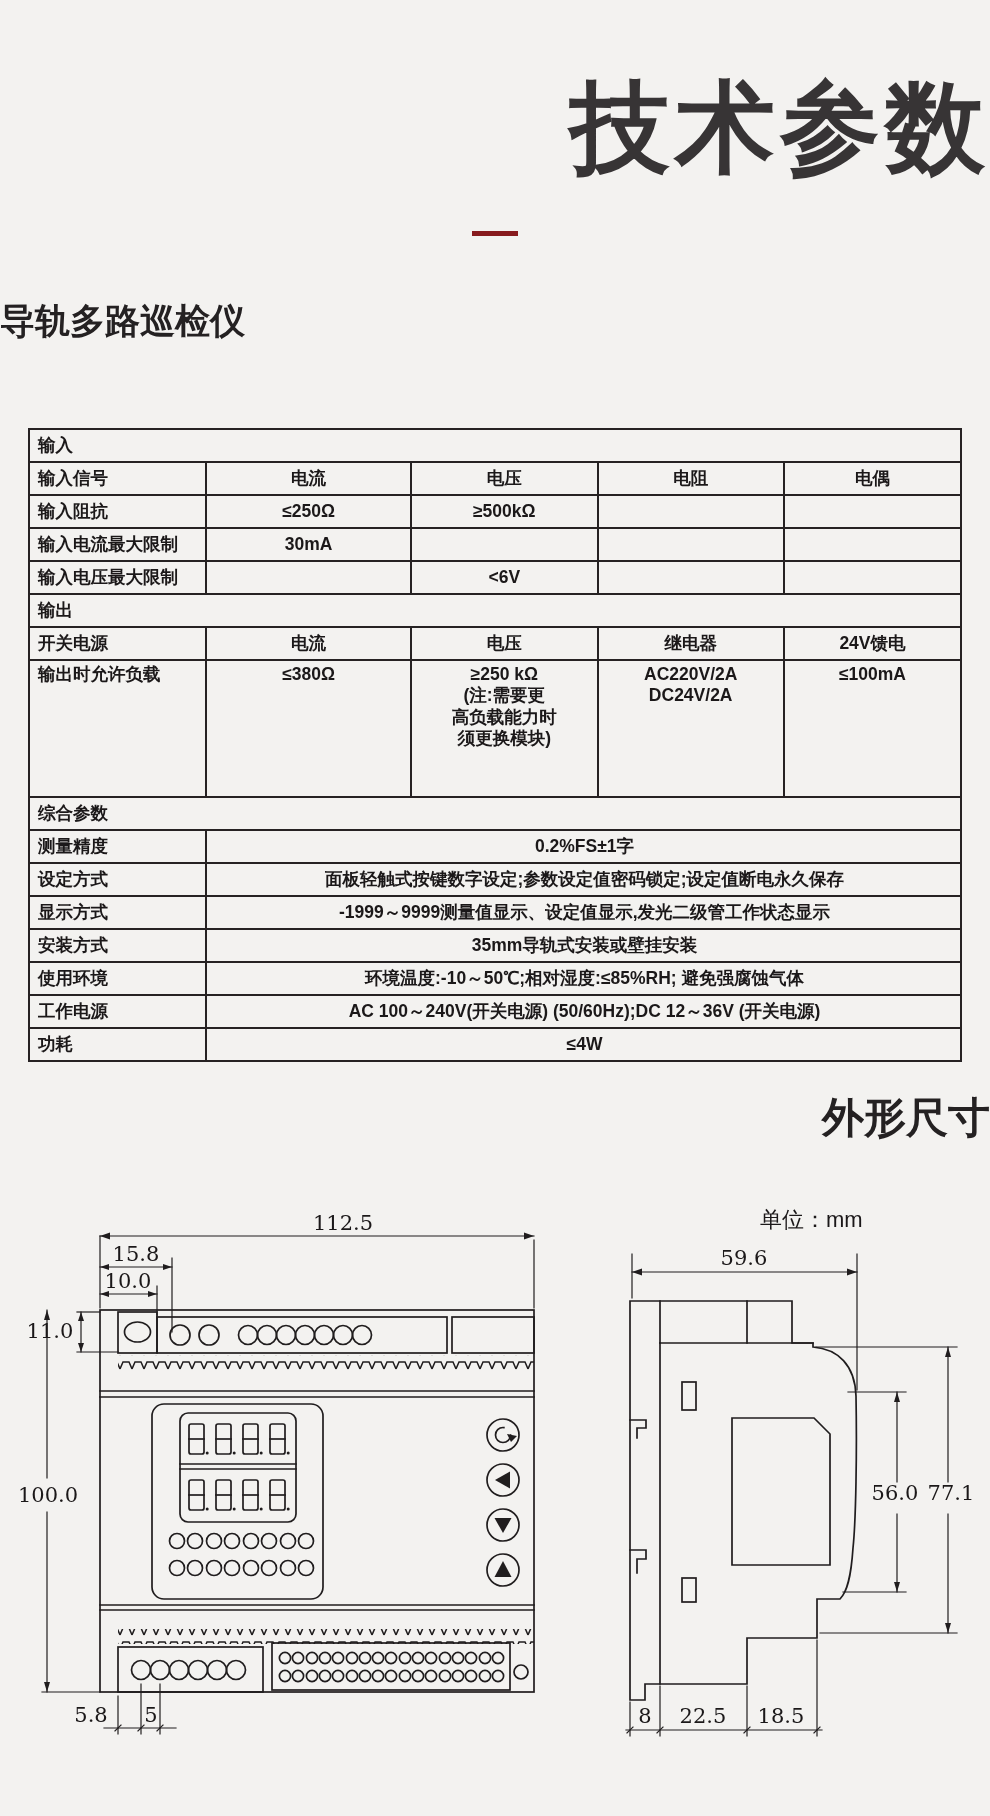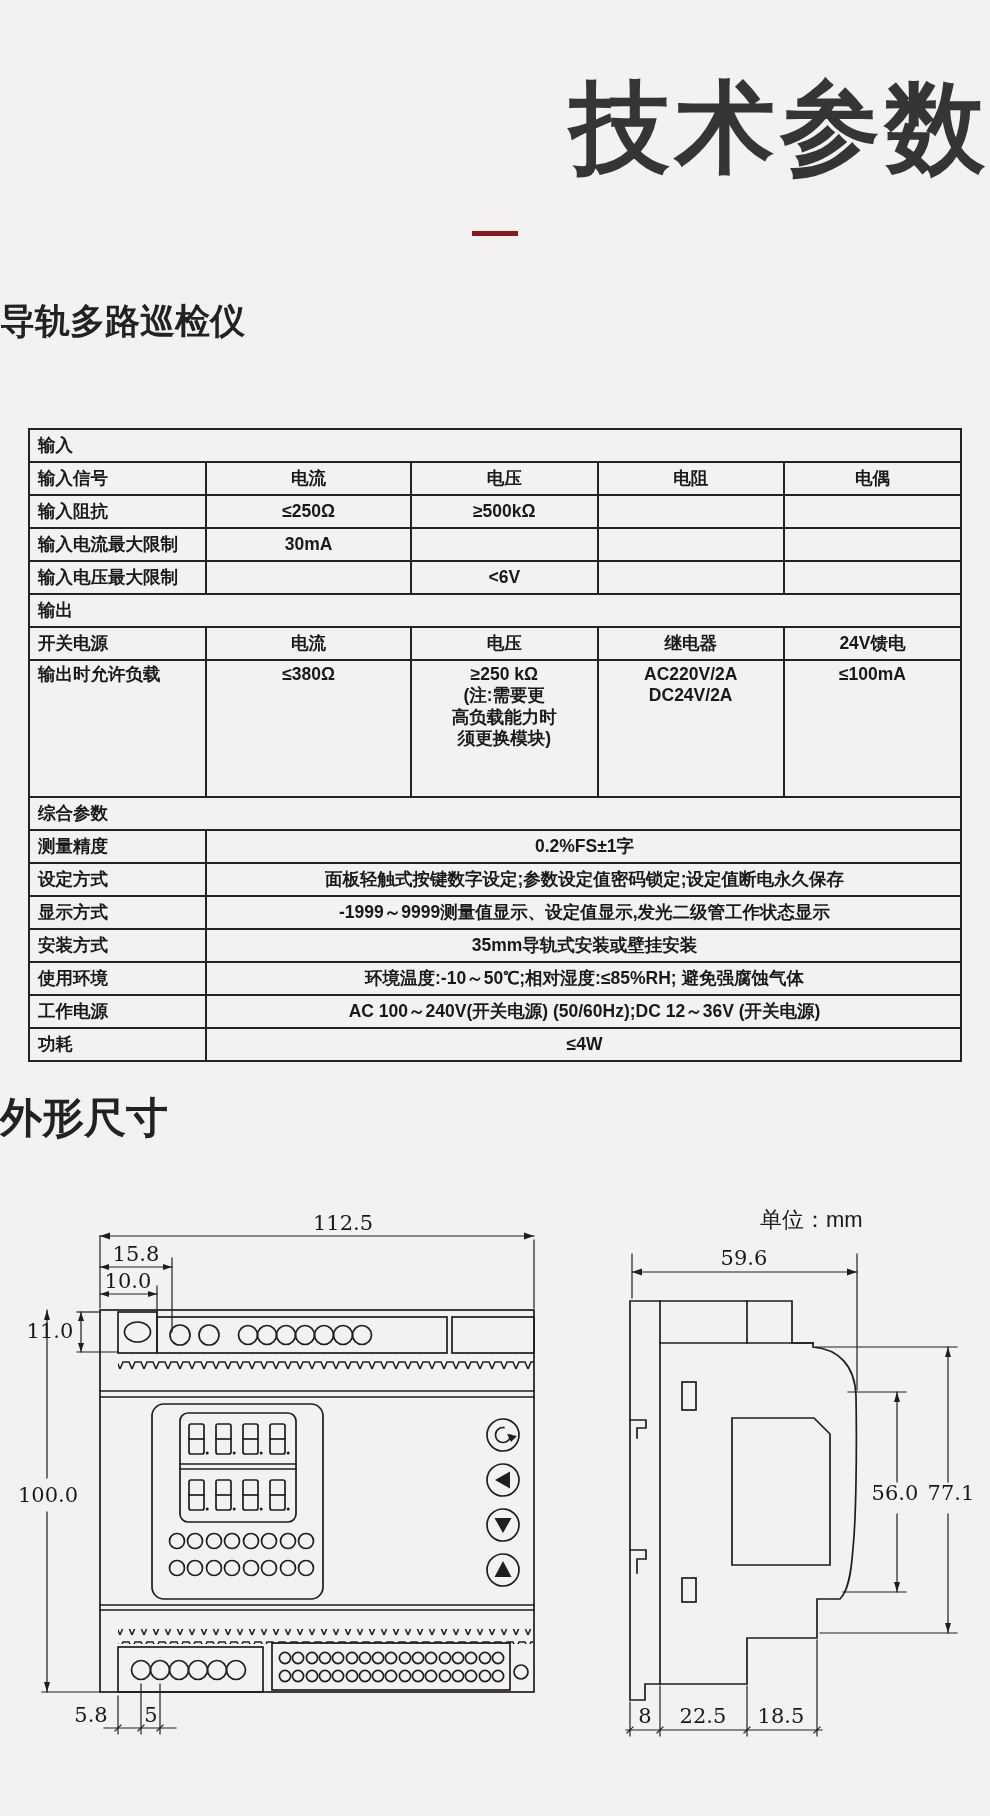--- a/index.html
+++ b/index.html
@@ -26,21 +26,21 @@
   }
   table.spec td{
     border:2px solid #262223; padding:1px 8px; height:29px;
     line-height:1.22; vertical-align:middle; overflow:hidden;margin-left:45px;
   }
   table.spec td.c{text-align:center;}
   table.spec td.v{text-align:center; padding-left:10px; white-space:pre-line;}
   tr.big td{height:131px; vertical-align:top; padding-top:3px; white-space:pre-line;}
   tr.comm td{height:52px;}
   #dims-title{
-    left:0; top:1090px; width:990px; text-align:left;
+    left:0; top:1090px; width:990px; text-align:right;
     font-size:42px; font-weight:700; color:#242122;
   }
   #unit-label{
     left:760px; top:1205px; width:200px;
     font-size:22px; font-weight:400; color:#1b1819;
   }
   svg.draw{position:absolute; left:0; top:0;}
   .ln{stroke:#201d1e; fill:none; stroke-width:1.7; stroke-linejoin:miter; stroke-linecap:square;}
   .dimln{stroke:#201d1e; fill:none; stroke-width:1.2; stroke-linecap:square;}
   .arr{fill:#201d1e; stroke:none;}

